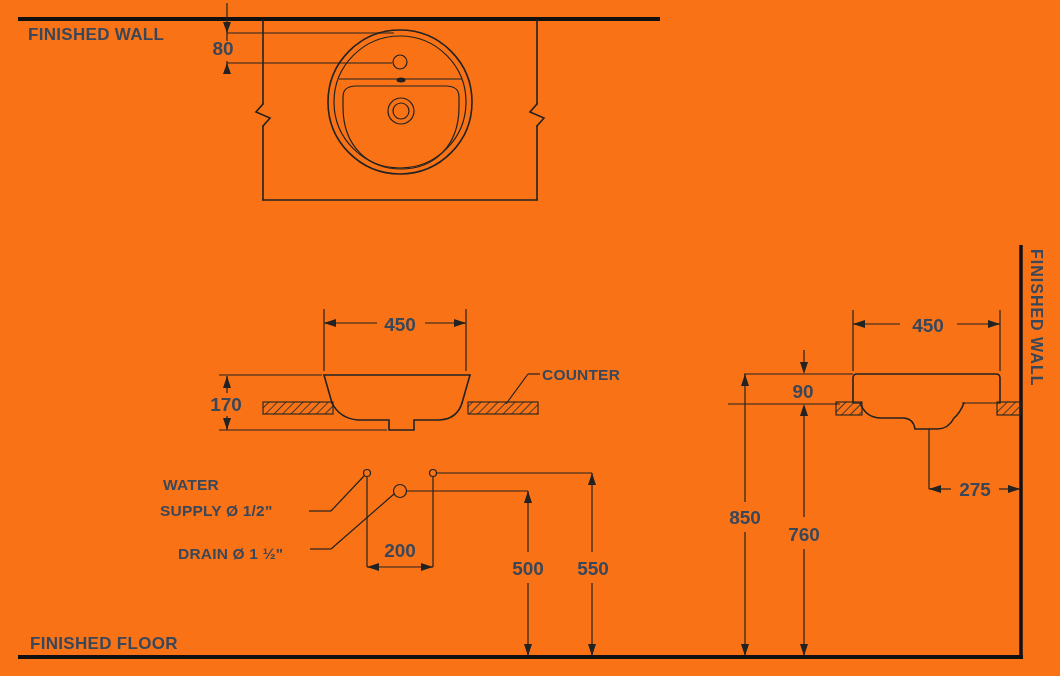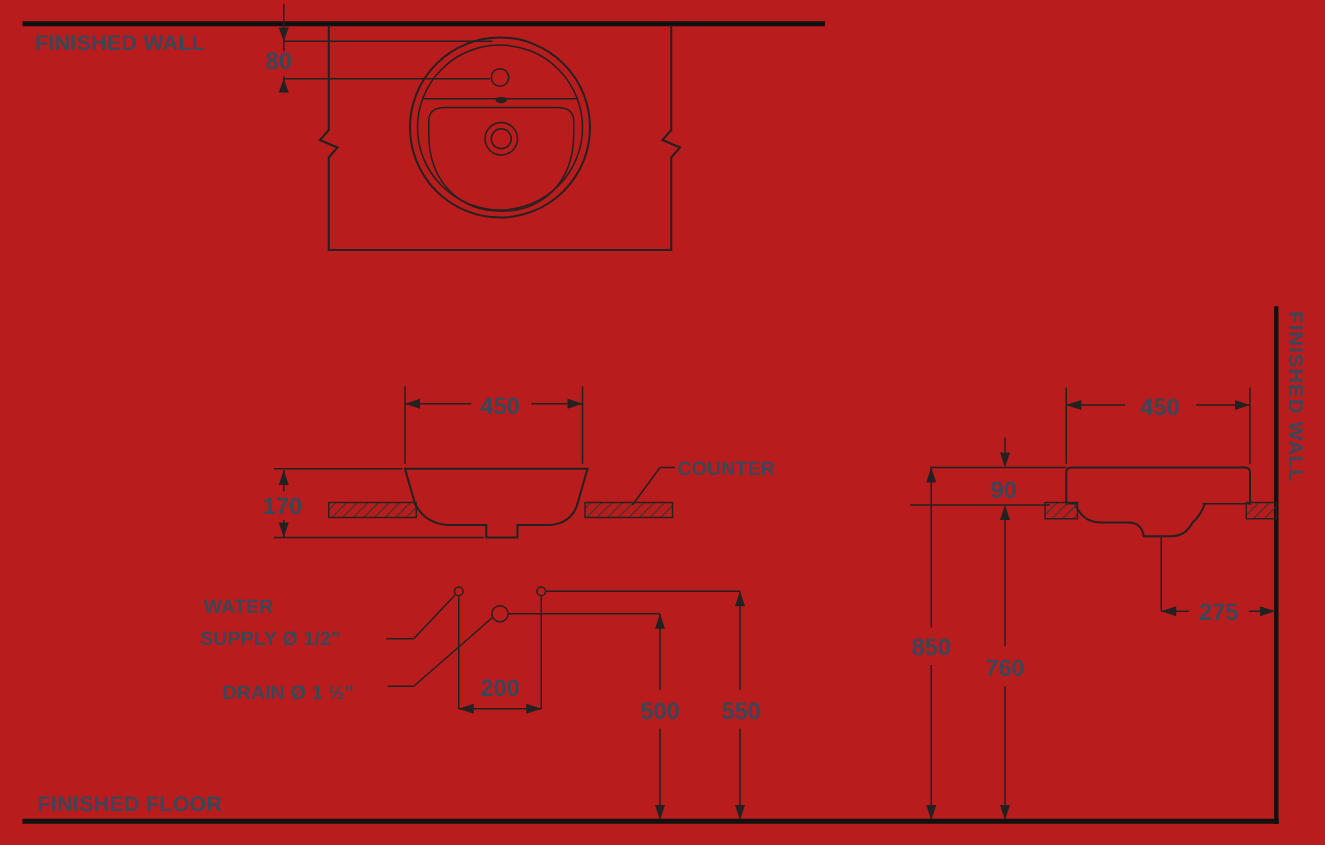--- a/index.html
+++ b/index.html
@@ -1,19 +1,19 @@
 <!DOCTYPE html>
 <html><head>
 <meta charset="utf-8">
 <style>
   html,body{margin:0;padding:0;background:#ffffff;}
   .sheet{
     position:relative;
     width:1060px;height:676px;
-    background:#b91c1c;
+    background:#f97316;
     font-family:"Liberation Sans", sans-serif;
     overflow:hidden;
   }
   svg{display:block}
   .outline{stroke:#222222;stroke-width:1.6;fill:none;stroke-linecap:round;}
   .thin{stroke:#222222;stroke-width:1.2;fill:none;}
   .heavy{stroke:#111111;stroke-width:4;fill:none;}
   .wallline{stroke:#111111;stroke-width:3.5;fill:none;}
   .dim{stroke:#222222;stroke-width:1.2;fill:none;}
   .arrow{fill:#222222;stroke:none;}

